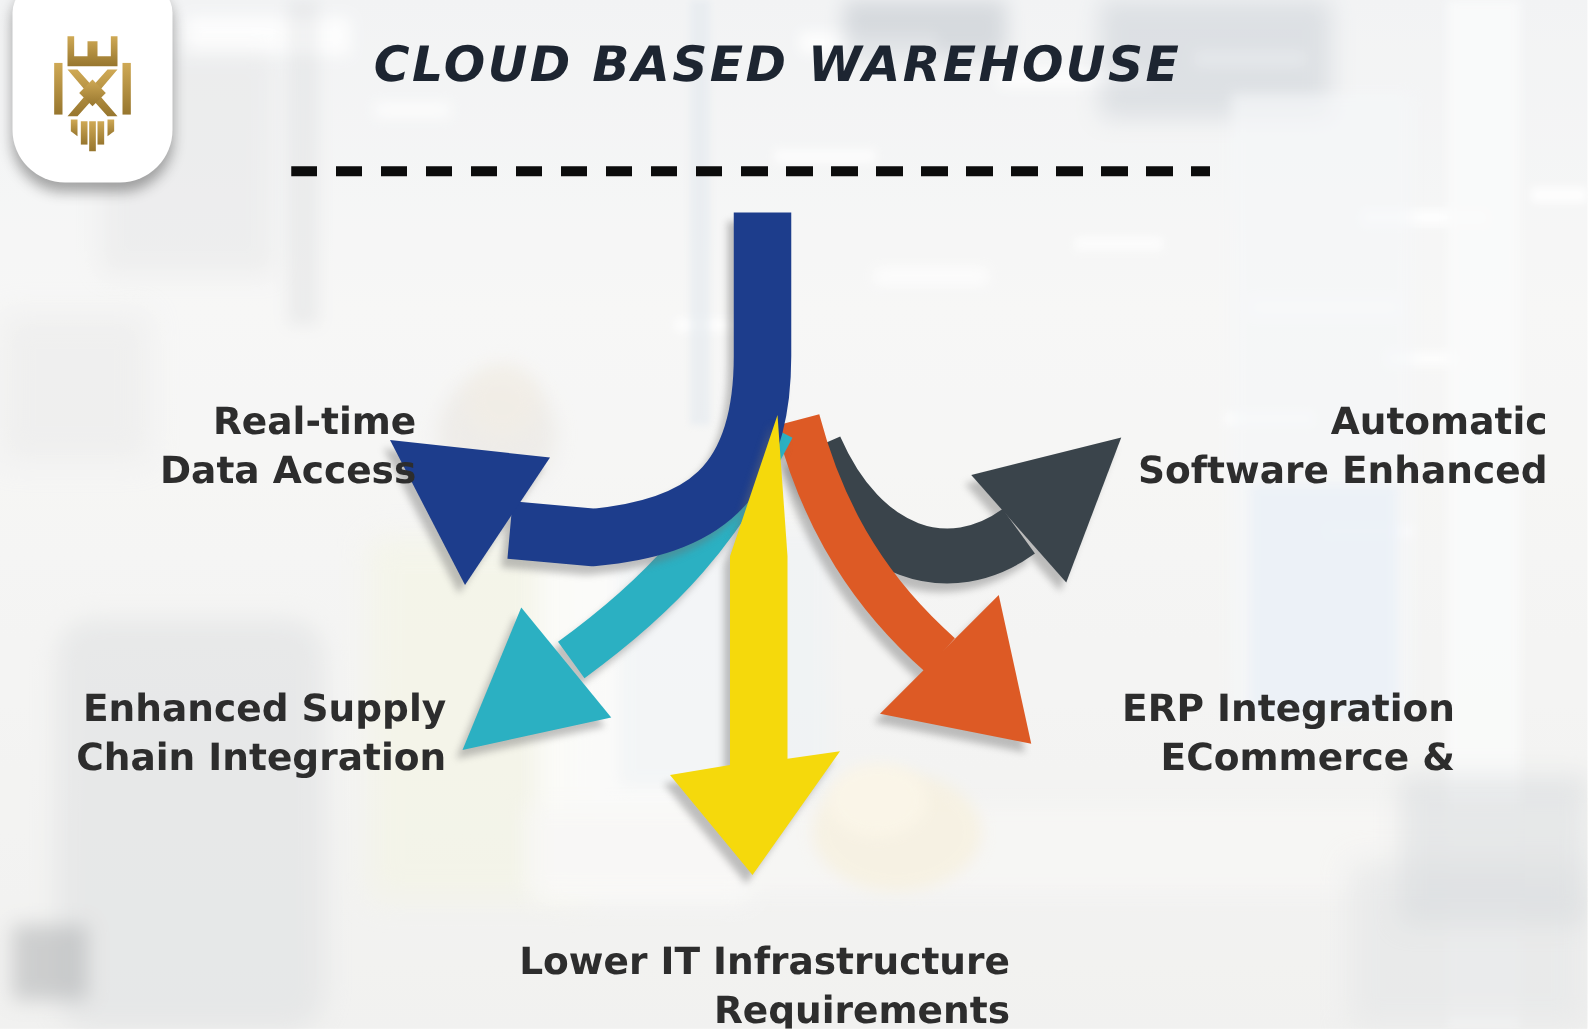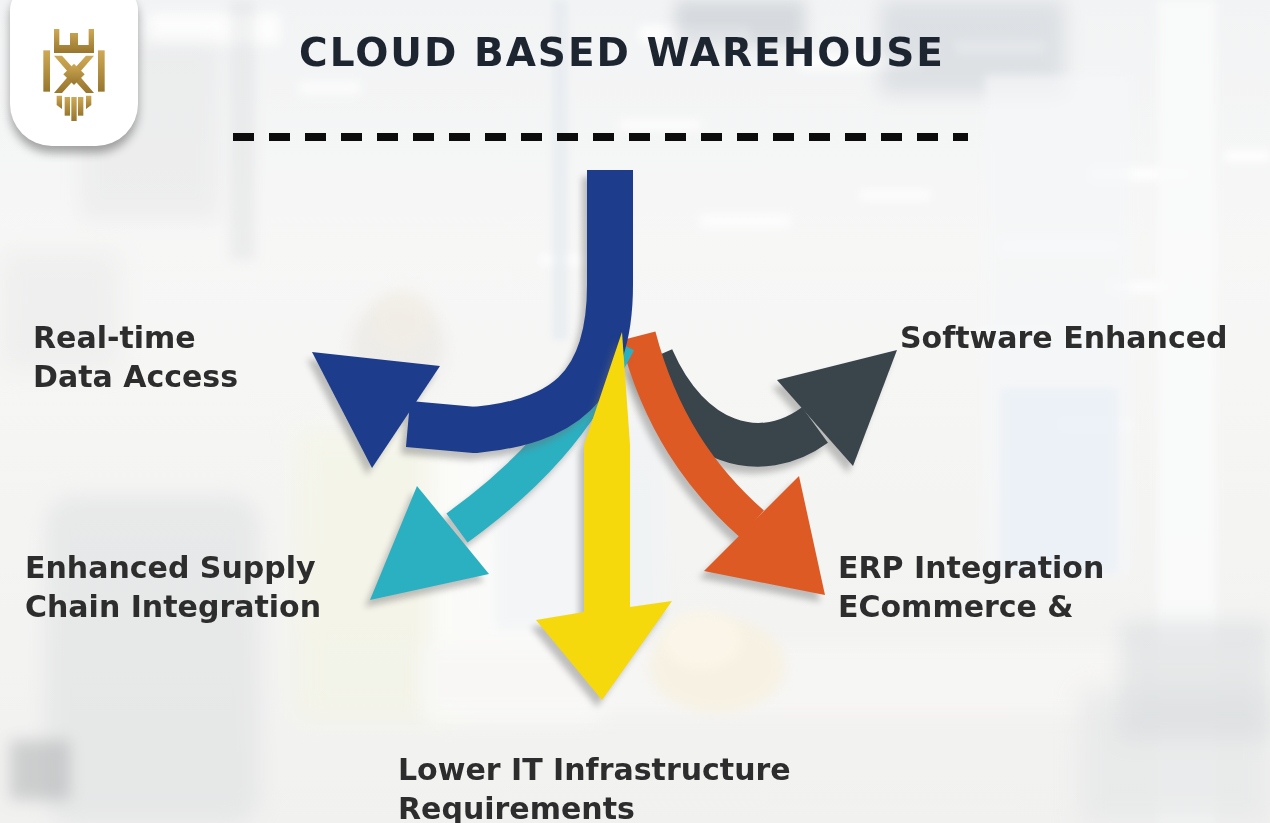--- a/index.html
+++ b/index.html
@@ -14,29 +14,29 @@
 
   .logo-card{
     position:absolute;left:10px;top:-12px;width:128px;height:158px;
     background:#ffffff;border-radius:22px 22px 42px 42px;
     box-shadow:0 7px 10px rgba(40,40,40,.4);
   }
   .logo-card svg{position:absolute;left:24px;top:22px;}
 
   .title{
     position:absolute;left:240px;top:28px;width:764px;text-align:center;
-    color:#1d2531;font-weight:bold;font-size:39px;line-height:49px;letter-spacing:2px;
+    color:#1d2531;font-weight:bold;font-size:39px;line-height:49px;letter-spacing:2px;font-style:italic;
   }
   .dash-line{
     position:absolute;left:233px;top:133px;width:735px;height:8px;
     background:repeating-linear-gradient(90deg,#0c0c0c 0 21px,transparent 21px 36px);
   }
 
   .label{
-    position:absolute;text-align:left;color:#2d2d2d;
+    position:absolute;text-align:right;color:#2d2d2d;
     font-weight:bold;font-size:30px;line-height:39px;
   }
   .label-top-left{left:33px;top:318px;width:300px;}
   .label-top-right{left:900px;top:318px;width:338px;}
   .label-bottom-left{left:25px;top:548px;width:332px;}
   .label-bottom-right{left:838px;top:548px;width:326px;}
   .label-bottom-center{left:398px;top:750px;width:410px;}
 
   .arrows{position:absolute;inset:0;}
   .arrow{filter:drop-shadow(-5px 7px 3px rgba(110,110,110,.42));}
@@ -150,20 +150,21 @@
     <div class="title">
       <div>CLOUD BASED WAREHOUSE</div>
     </div>
     <div class="dash-line"></div>
 
     <div class="label label-top-left">
       <div>Real-time</div>
       <div>Data Access</div>
     </div>
     <div class="label label-top-right">
+      <div>Automatic</div>
       <div>Software Enhanced</div>
     </div>
     <div class="label label-bottom-left">
       <div>Enhanced Supply</div>
       <div>Chain Integration</div>
     </div>
     <div class="label label-bottom-right">
       <div>ERP Integration</div>
       <div>ECommerce &amp;</div>
     </div>

